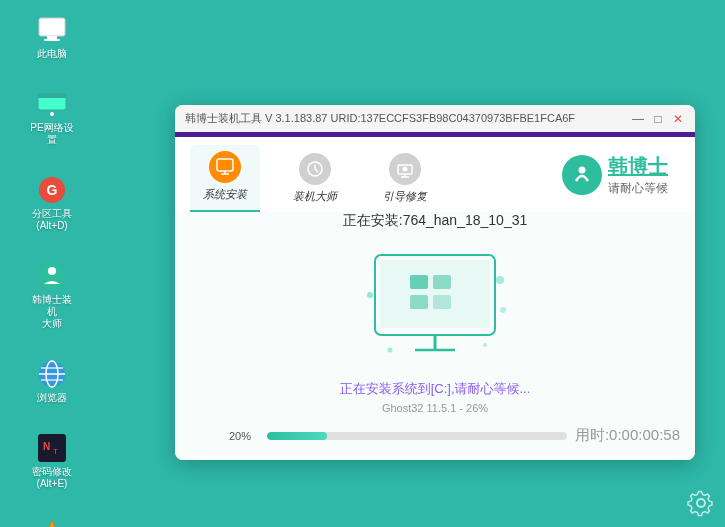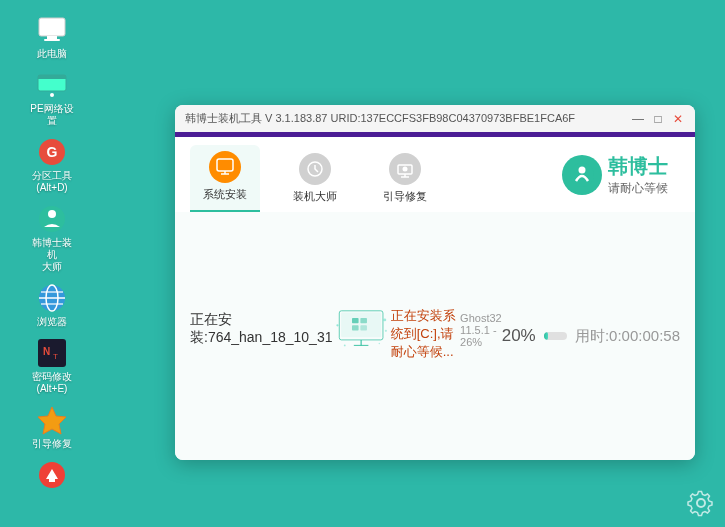--- a/index.html
+++ b/index.html
@@ -16,21 +16,21 @@
     .desktop-icons {
       position: absolute;
       left: 0;
       top: 0;
       width: 60px;
       height: 100%;
       display: flex;
       flex-direction: column;
       align-items: center;
       padding-top: 10px;
-      gap: 1px;
+      gap: 20px;
       padding-left: 44px;
     }
 
     .desktop-icon {
       display: flex;
       flex-direction: column;
       align-items: center;
       cursor: pointer;
       padding: 4px;
       border-radius: 4px;
@@ -134,20 +134,21 @@
     }
 
     .tab-item {
       display: flex;
       flex-direction: column;
       align-items: center;
       cursor: pointer;
       padding: 6px 10px 8px;
       border-radius: 6px 6px 0 0;
       min-width: 70px;
+      font-style: italic;
     }
 
     .tab-item.active {
       background: #f0faf8;
       border-bottom: 2px solid #2dbe9e;
     }
 
     .tab-icon {
       width: 32px;
       height: 32px;
@@ -191,36 +192,38 @@
       align-items: center;
       justify-content: center;
       color: white;
       font-size: 18px;
     }
 
     .logo-text-main {
       font-size: 20px;
       font-weight: bold;
       color: #2dbe9e;
+      text-decoration: underline;
     }
 
     .logo-text-sub {
       font-size: 12px;
       color: #666;
     }
 
     
     .app-content {
       flex: 1;
       background: #f8fcfb;
       display: flex;
-      flex-direction: row;
+      flex-direction: column;
       align-items: center;
       padding: 15px;
       overflow: hidden;
+      justify-content: flex-end;
     }
 
     .install-title {
       font-size: 14px;
       color: #333;
       margin-bottom: 15px;
     }
 
     
     .monitor-area {
@@ -231,21 +234,21 @@
     }
 
     .monitor-svg {
       width: 100%;
       height: 100%;
     }
 
     
     .status-main {
       font-size: 13px;
-      color: #c2410c;
+      color: #8b5cf6;
       margin-bottom: 4px;
     }
 
     .status-sub {
       font-size: 11px;
       color: #999;
       margin-bottom: 12px;
     }
 
     
@@ -265,23 +268,24 @@
     }
 
     .progress-fill {
       height: 100%;
       background: linear-gradient(90deg, #2dbe9e, #4dd9c0);
       border-radius: 4px;
       transition: width 0.3s;
     }
 
     .progress-label {
-      font-size: 17px;
+      font-size: 11px;
       color: #555;
       min-width: 30px;
+      margin-left: 39px;
     }
 
     .progress-time {
       font-size: 15px;
       color: #999;
     }
   </style>
 </head>
 <body>
 

